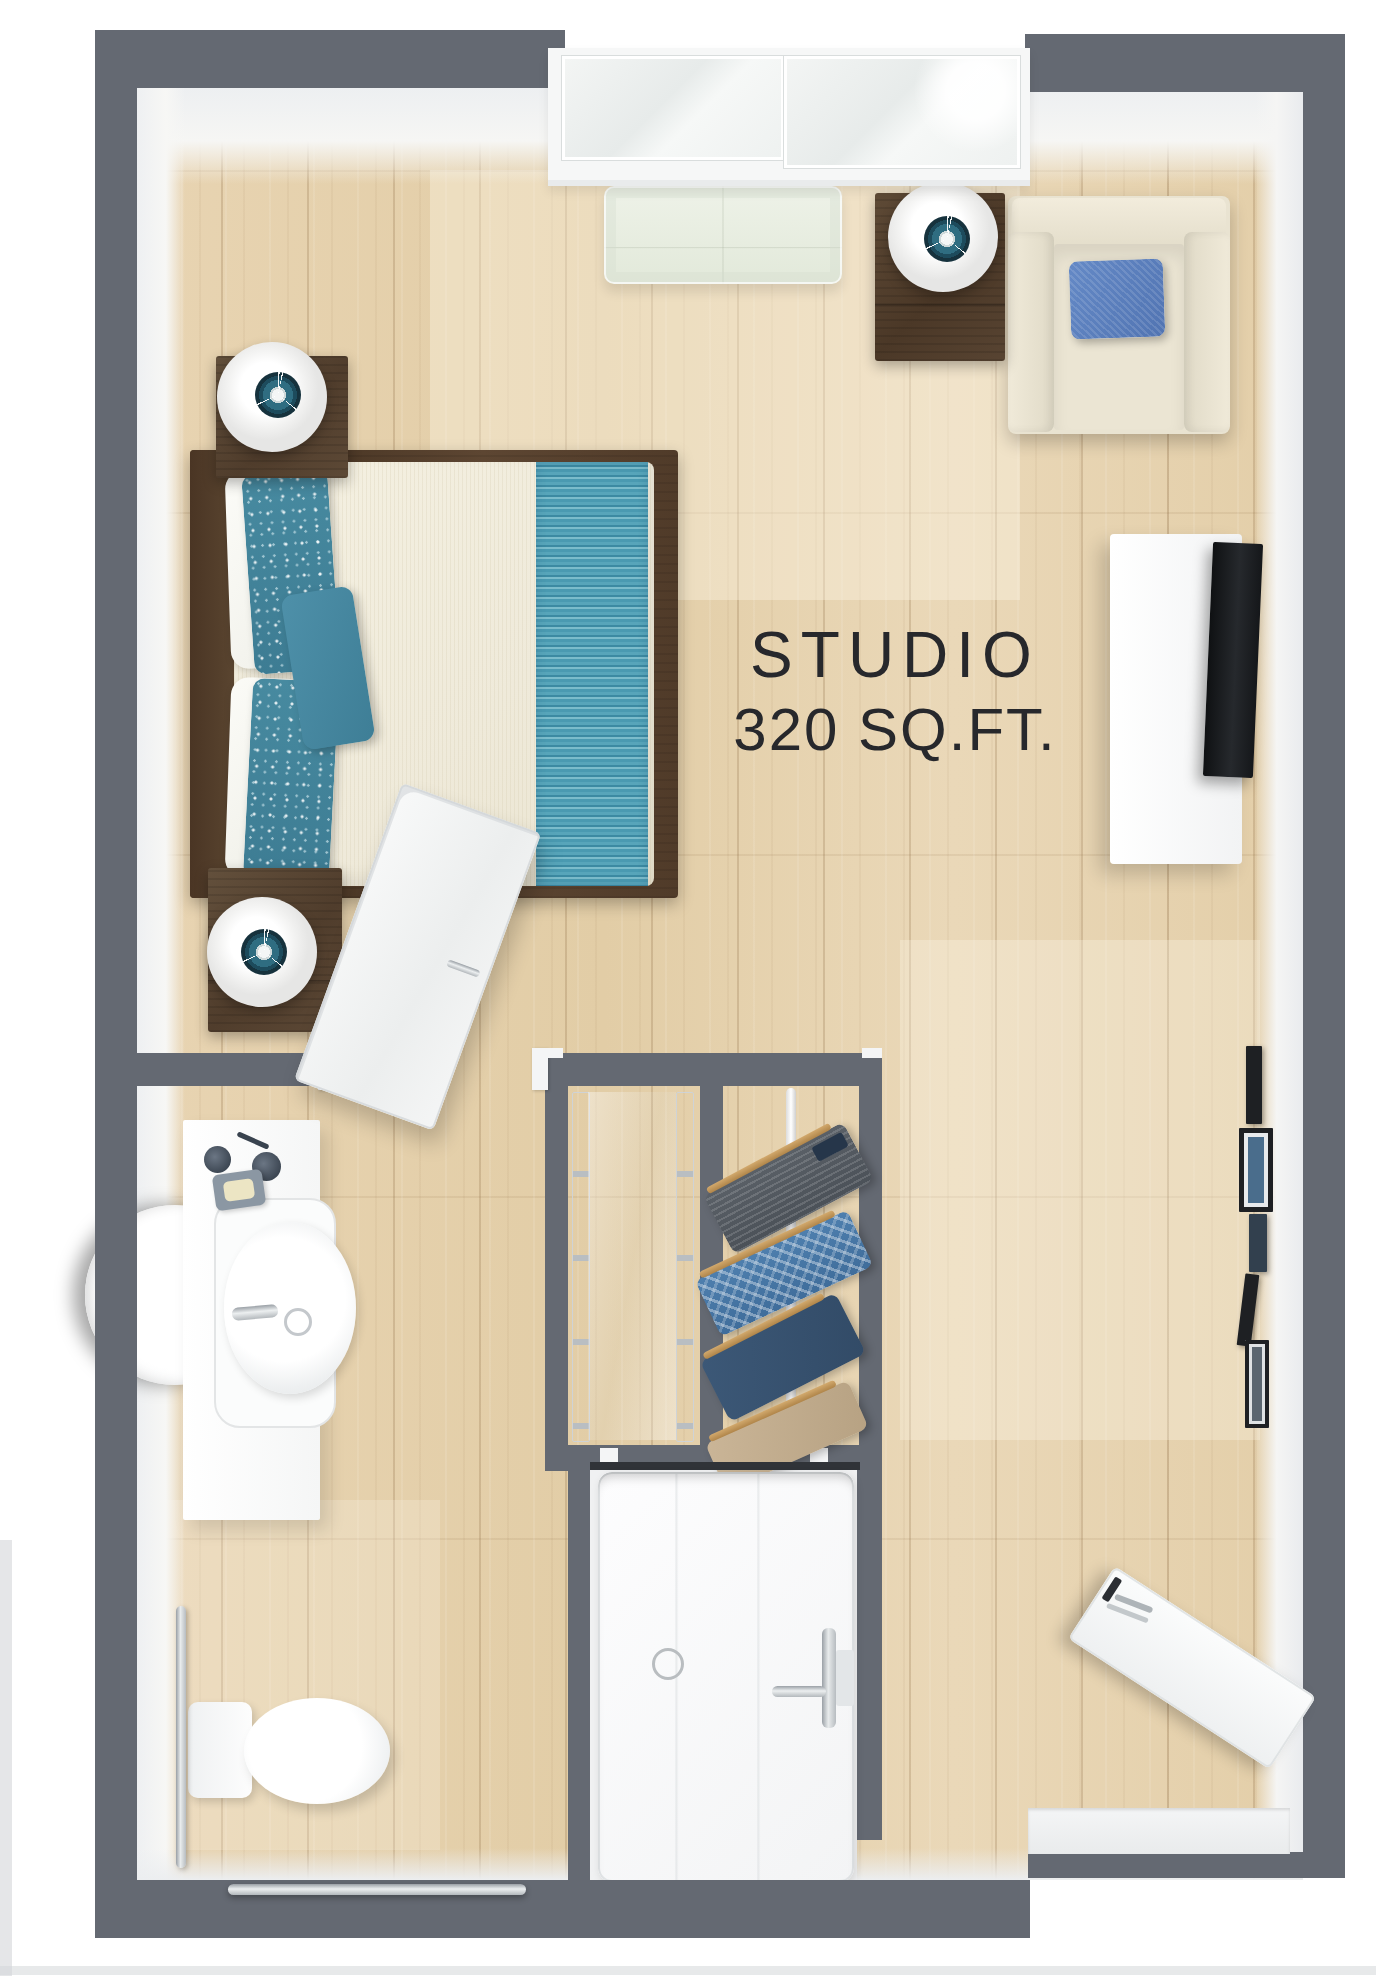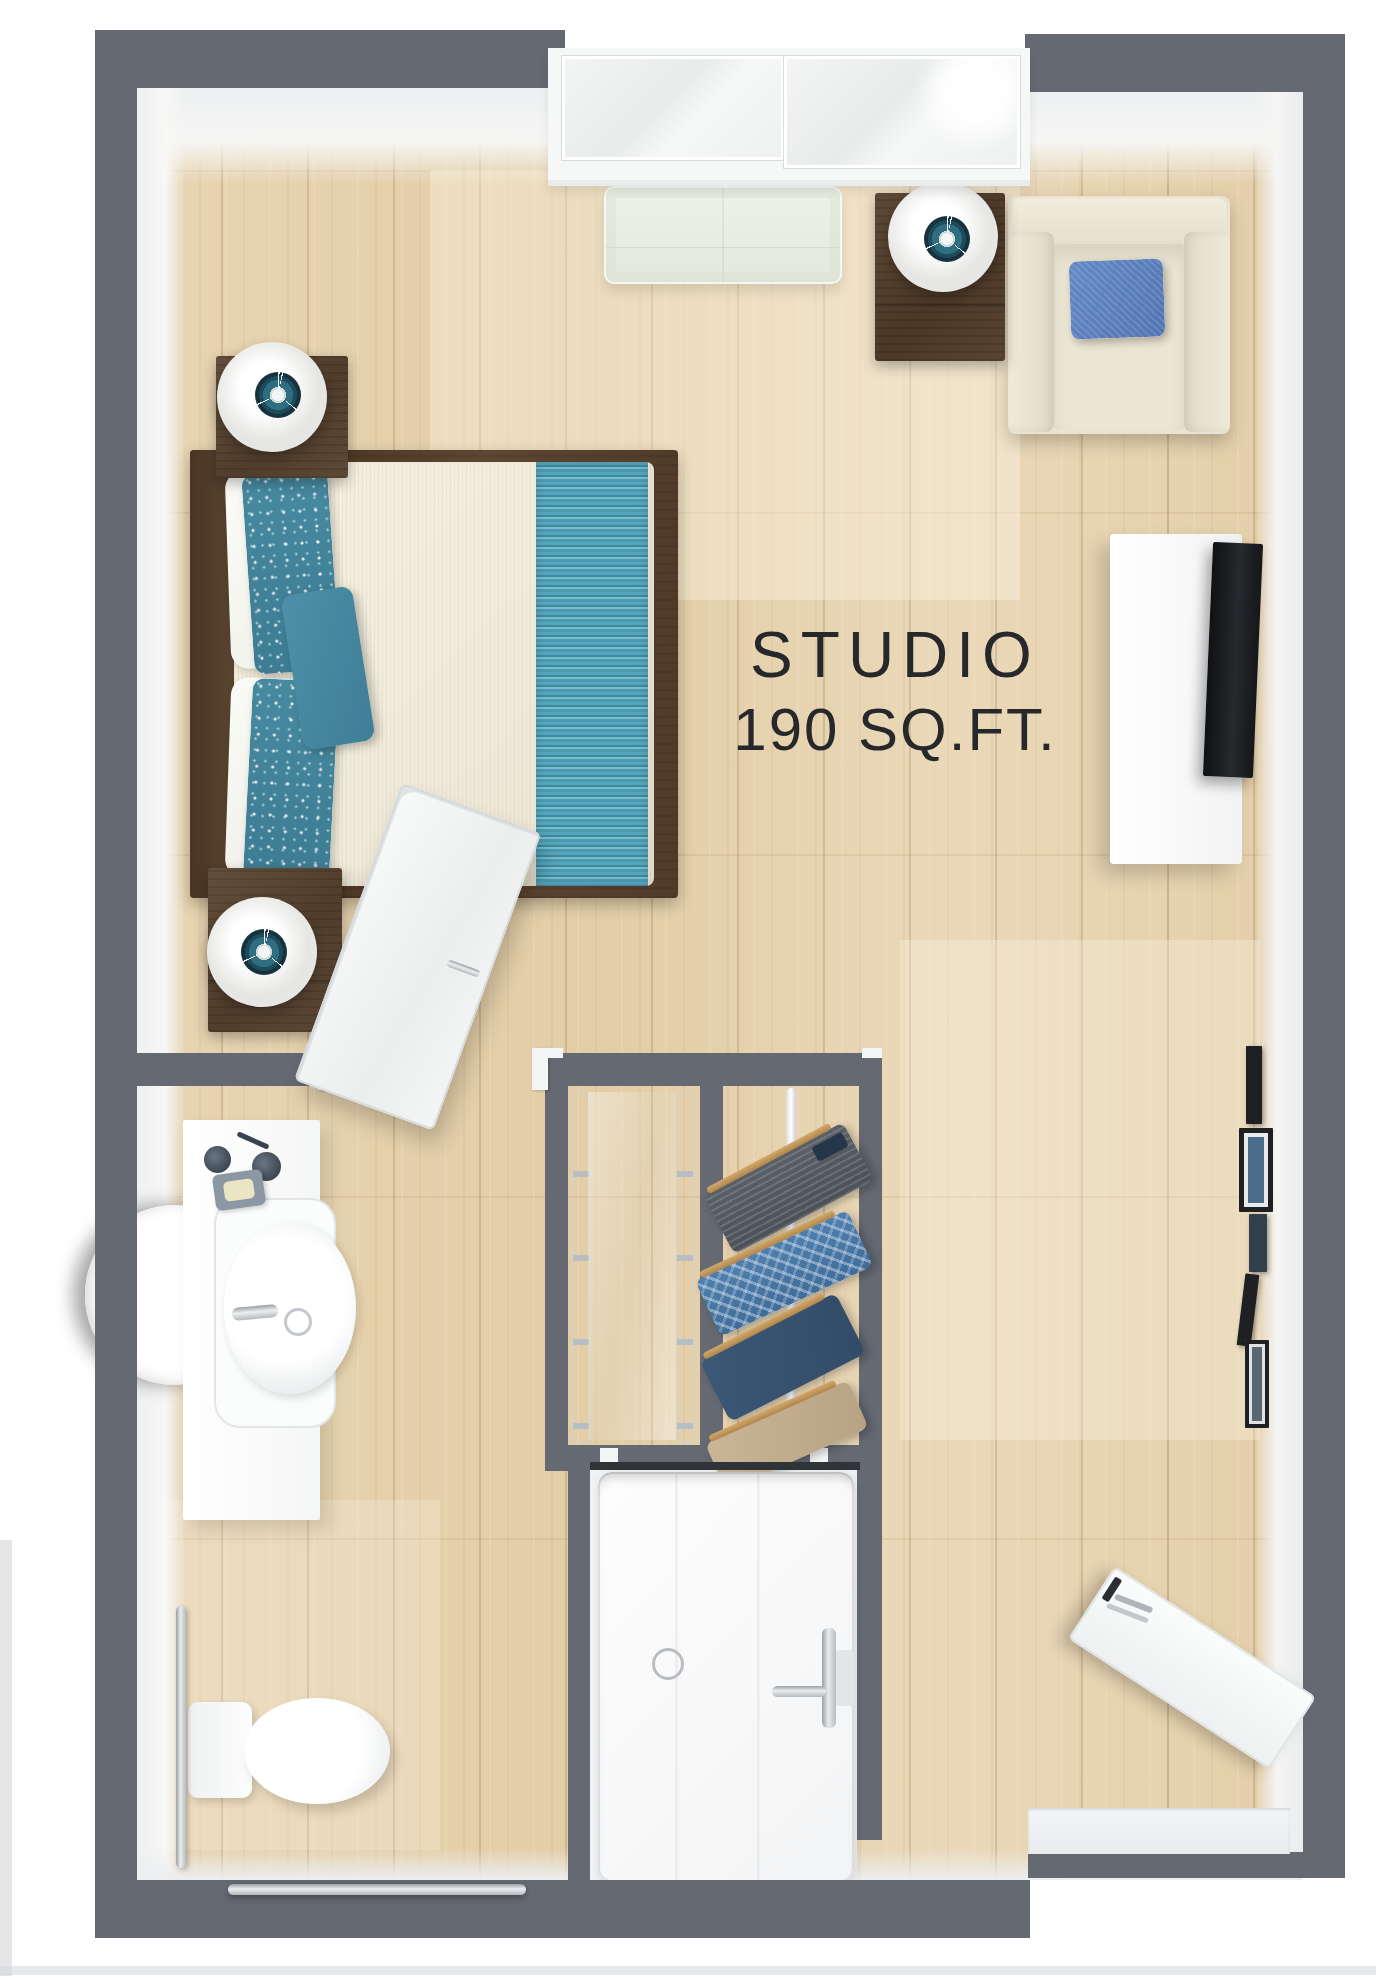--- a/index.html
+++ b/index.html
@@ -51,21 +51,21 @@
     background:linear-gradient(to left,#e9ebee,#f5f5f4 55%,rgba(245,245,244,0));"></div>
   <div class="abs innerface" style="left:137px;top:1848px;width:1166px;height:32px;z-index:3;
     background:linear-gradient(to top,#eceef0,rgba(246,246,244,0));"></div>
 
   <div class="abs" style="left:85px;top:1205px;width:180px;height:180px;border-radius:50%;z-index:8;
     background:radial-gradient(circle at 55% 45%,#ffffff 0 60%,#f0f1f2 85%,#e6e8ea);
     box-shadow:-12px 0 18px rgba(0,0,0,.35), inset 6px 0 12px rgba(0,0,0,.10);"></div>
 
   <div class="abs" style="left:655px;top:618px;width:480px;z-index:15;">
     <div class="label-line" style="font-size:64px;letter-spacing:8px;line-height:74px;">STUDIO</div>
-    <div class="label-line" style="font-size:60px;letter-spacing:2px;line-height:76px;">190 SQ.FT.</div>
+    <div class="label-line" style="font-size:60px;letter-spacing:2px;line-height:76px;">320 SQ.FT.</div>
   </div>
 
   <div class="abs" style="left:190px;top:450px;width:488px;height:448px;z-index:10;
     border-radius:4px;box-shadow:0 6px 16px rgba(0,0,0,.28);
     background-image:repeating-linear-gradient(0deg,rgba(0,0,0,.08) 0 2px,transparent 2px 9px),
       linear-gradient(90deg,#5a432f,#4c3826 30%,#5d4632 60%,#503b29);">
     <div class="abs" style="left:0;top:0;width:44px;height:448px;
       background:linear-gradient(90deg,#4a3524,#5a4530);border-radius:4px 0 0 4px;"></div>
     <div class="abs" style="left:44px;top:12px;width:420px;height:424px;border-radius:8px;
       background-image:repeating-linear-gradient(90deg,rgba(210,200,170,.25) 0 1px,transparent 1px 4px),

